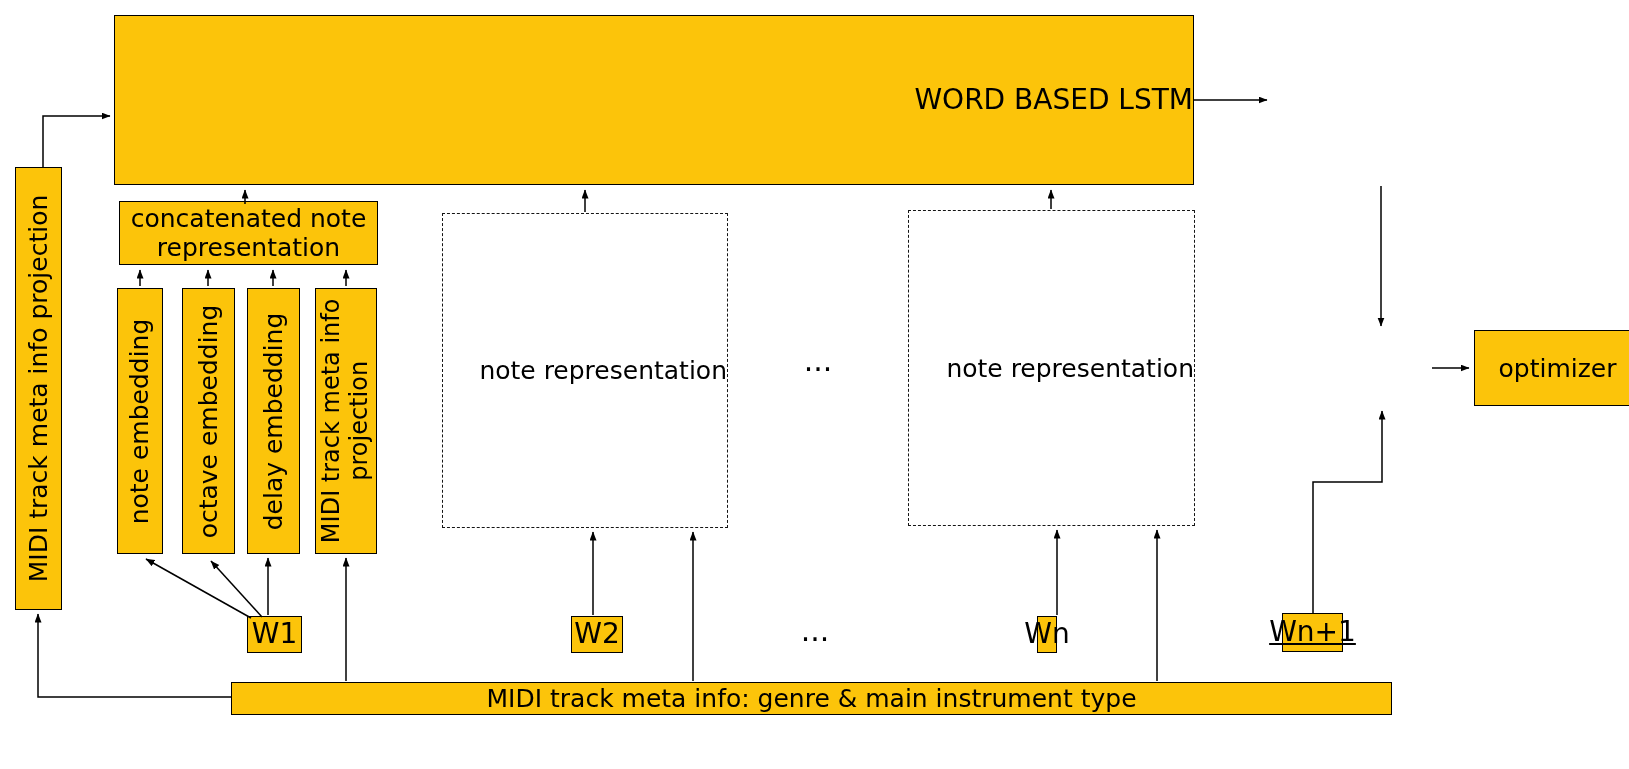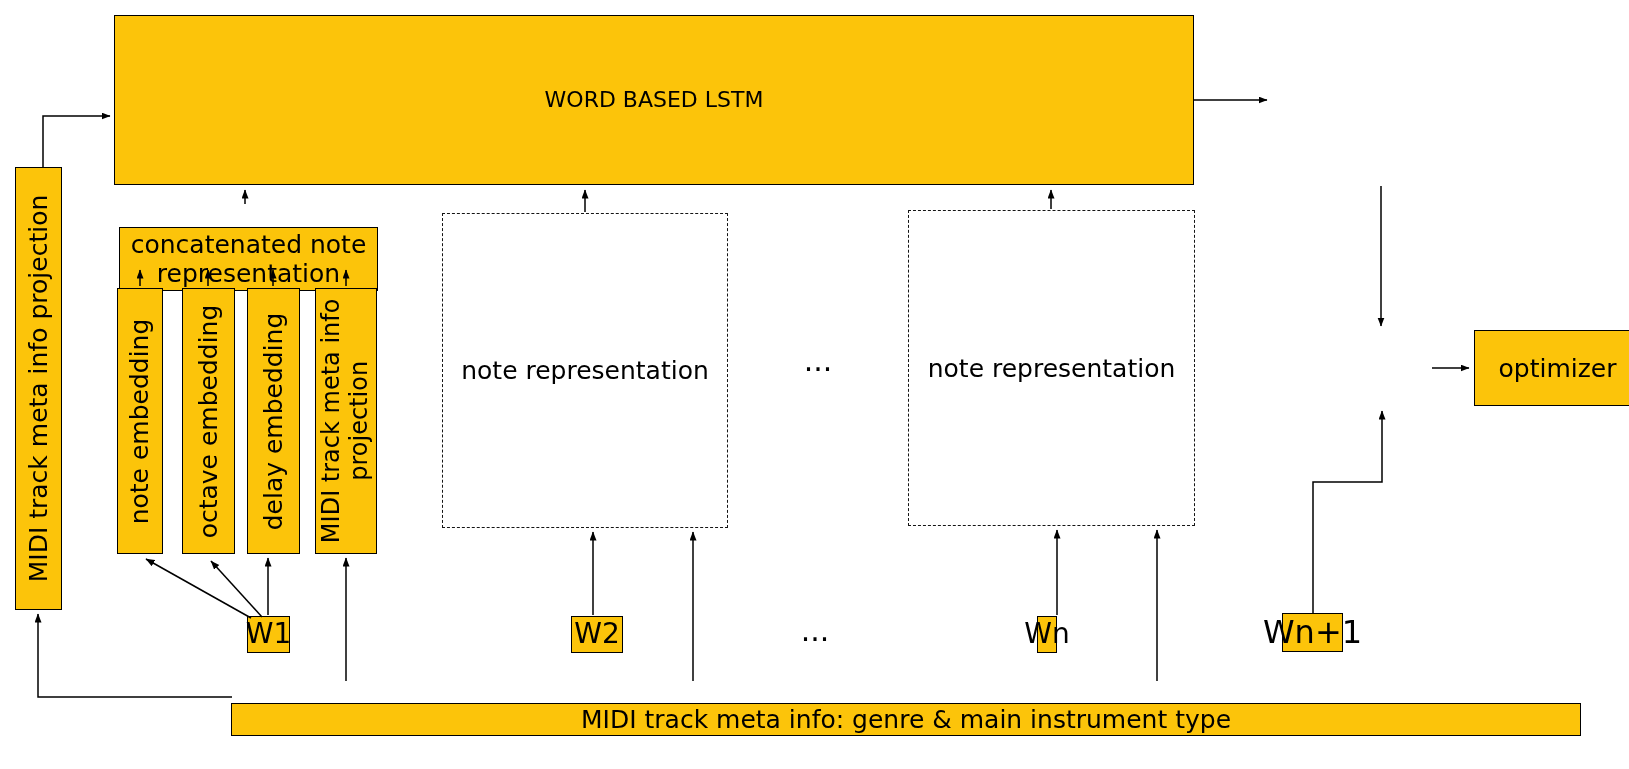--- a/index.html
+++ b/index.html
@@ -8,21 +8,21 @@
     font-family:"DejaVu Sans","Liberation Sans",sans-serif;color:#000;overflow:hidden;
   }
   .box{
     position:absolute;box-sizing:border-box;
     background:var(--node_fill,#fcc40a);border:1.6px solid var(--node_border,#000);
     display:flex;align-items:center;justify-content:center;text-align:center;
   }
   .box span{white-space:pre;line-height:1.16;}
   .dashedbox{
     position:absolute;box-sizing:border-box;background:#ffffff;
-    border:1.6px dashed #151515;display:flex;align-items:center;justify-content:center;text-align:center;
+    border:1.6px dashed #151515;display:flex;align-items:center;justify-content:flex-end;text-align:center;
   }
   .rot{transform:rotate(-90deg);flex:none;}
   .ellipsis{position:absolute;display:flex;align-items:center;justify-content:center;font-size:30px;font-weight:400;}
   #midi-container{
     position:absolute;left:215px;top:563px;width:1293px;height:188px;box-sizing:border-box;
     background:var(--container_body,#f3f3f3);border:1.6px dashed #222;border-radius:10px;
   }
   #midi-band{position:absolute;left:0;top:0;right:0;height:34px;background:var(--container_band,#e3e3e3);border-radius:9px 9px 0 0;}
   #midi-label{position:absolute;top:3px;right:7px;font-size:27px;}
   svg.overlay{position:absolute;left:0;top:0;pointer-events:none;}
@@ -37,47 +37,47 @@
   <div class="dashedbox" style="left:442px;top:213px;width:286px;height:315px;font-size:25px;">
     <span>note representation</span>
   </div>
   <div class="dashedbox" style="left:908px;top:210px;width:287px;height:316px;font-size:25px;">
     <span>note representation</span>
   </div>
 
   <div class="ellipsis" style="left:768px;top:338px;width:100px;height:45px;">...</div>
   <div class="ellipsis" style="left:765px;top:608px;width:100px;height:45px;">...</div>
 
-  <div class="box" style="left:231px;top:682px;width:1350px;height:33px;font-size:25px;margin-top:21px;">
+  <div class="box" style="left:231px;top:682px;width:1161px;height:33px;font-size:25px;">
     <span>MIDI track meta info: genre &amp; main instrument type</span>
   </div>
 
-  <div class="box" style="left:247px;top:616px;width:43px;height:37px;font-size:28px;">
+  <div class="box" style="left:247px;top:616px;width:55px;height:37px;font-size:28px;">
     <span>W1</span>
   </div>
   <div class="box" style="left:571px;top:616px;width:52px;height:37px;font-size:28px;">
     <span>W2</span>
   </div>
   <div class="box" style="left:1037px;top:616px;width:20px;height:37px;font-size:28px;">
     <span>Wn</span>
   </div>
-  <div class="box" style="left:1282px;top:613px;width:61px;height:39px;font-size:32px;">
+  <div class="box" style="left:1282px;top:613px;width:61px;height:39px;font-size:28px;text-decoration:underline;">
     <span>Wn+1</span>
   </div>
 
-  <div class="box" style="left:114px;top:15px;width:1080px;height:170px;font-size:22px;">
+  <div class="box" style="left:114px;top:15px;width:1080px;height:170px;font-size:28px;justify-content:flex-end;">
     <span>WORD BASED LSTM</span>
   </div>
 
 
   <div class="box" style="left:15px;top:167px;width:47px;height:443px;font-size:25px;">
     <span class="rot">MIDI track meta info projection</span>
   </div>
 
-  <div class="box" style="left:119px;top:201px;width:259px;height:64px;font-size:25px;margin-top:26px;">
+  <div class="box" style="left:119px;top:201px;width:259px;height:64px;font-size:25px;">
     <span>concatenated note
 representation</span>
   </div>
 
   <div class="box" style="left:117px;top:288px;width:46px;height:266px;font-size:25px;">
     <span class="rot">note embedding</span>
   </div>
   <div class="box" style="left:182px;top:288px;width:53px;height:266px;font-size:25px;">
     <span class="rot">octave embedding</span>
   </div>

